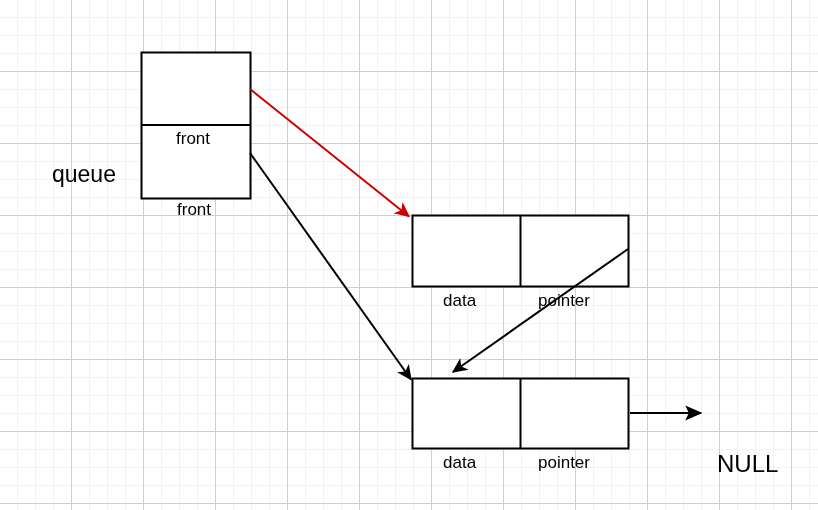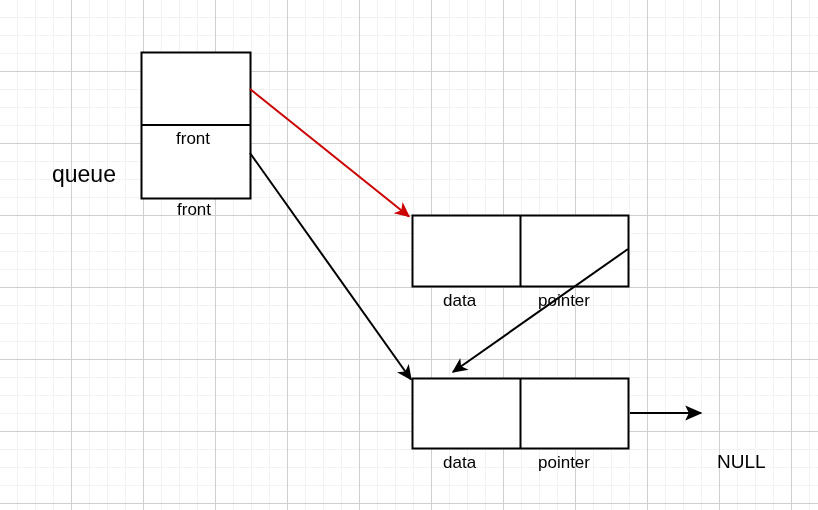--- a/index.html
+++ b/index.html
@@ -45,21 +45,21 @@
     user-select: none;
     margin-top: 48px;
   }
   .label-queue {
     font-size: 23px;
   }
   .label-field {
     font-size: 17px;
   }
   .label-null {
-    font-size: 19px;
+    font-size: 24px;
     text-align: right;
   }
 </style>
 </head>
 <body>
 
 <div id="canvas">
 
   <svg id="vector" viewBox="0 0 818 510" xmlns="http://www.w3.org/2000/svg">
     <defs>

